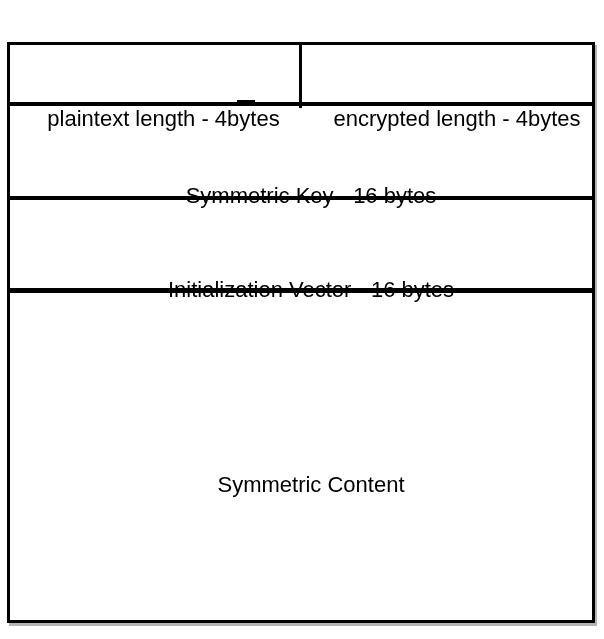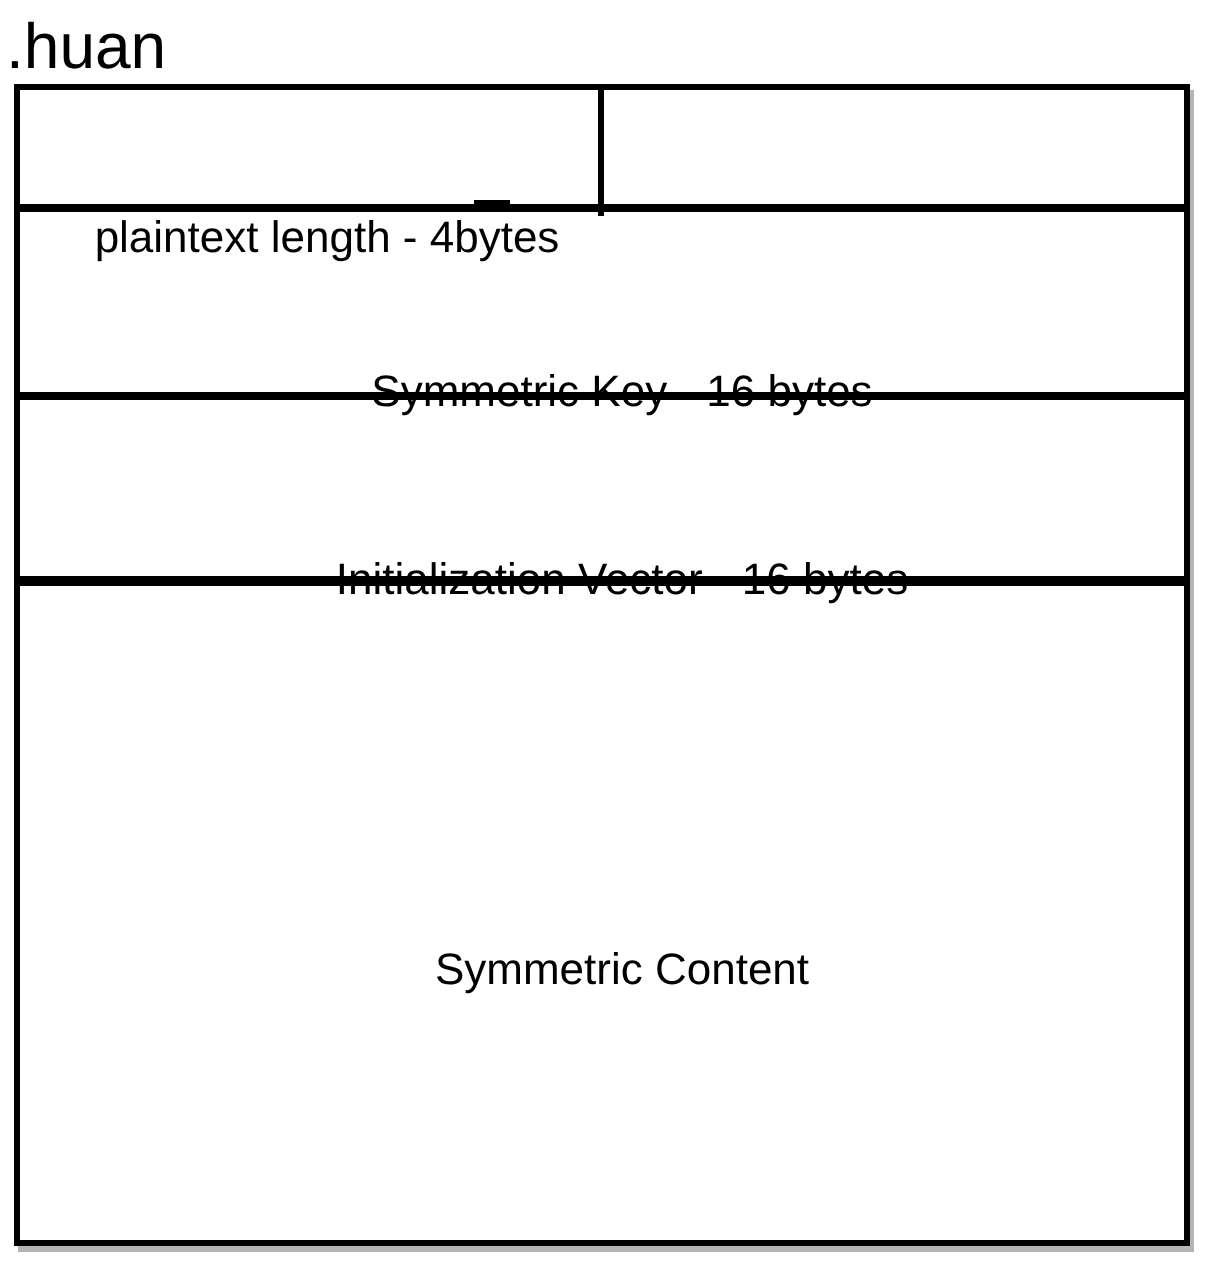--- a/index.html
+++ b/index.html
@@ -73,26 +73,26 @@
   .cell-row1-right { left: 300px; top: 45px;  width: 294px; height: 57px; }
   .cell-row2       { left: 7px;   top: 106px; width: 588px; height: 90px; }
   .cell-row3       { left: 7px;   top: 201px; width: 588px; height: 87px; }
   .cell-row4       { left: 7px;   top: 293px; width: 588px; height: 294px; }
 </style>
 </head>
 <body>
 
 <div class="page">
 
-  <div class="diagram-title">.huan</div>
 
   <div class="outer-box">
 
     <div class="cell cell-row1-left">plaintext length - 4bytes</div>
 
+    <div class="cell cell-row1-right">encrypted length - 4bytes</div>
 
     <div class="cell cell-row2">Symmetric Key - 16 bytes</div>
 
     <div class="cell cell-row3">Initialization Vector - 16 bytes</div>
 
     <div class="cell cell-row4">Symmetric Content</div>
   </div>
 
   <div class="row1-divider"></div>
   <div class="sep sep-1"></div>

